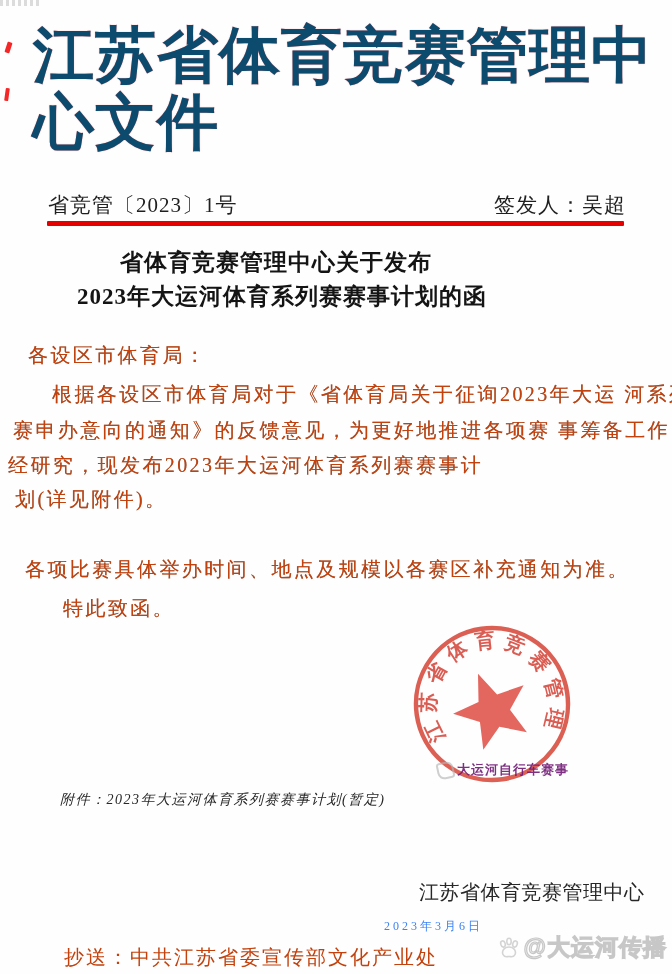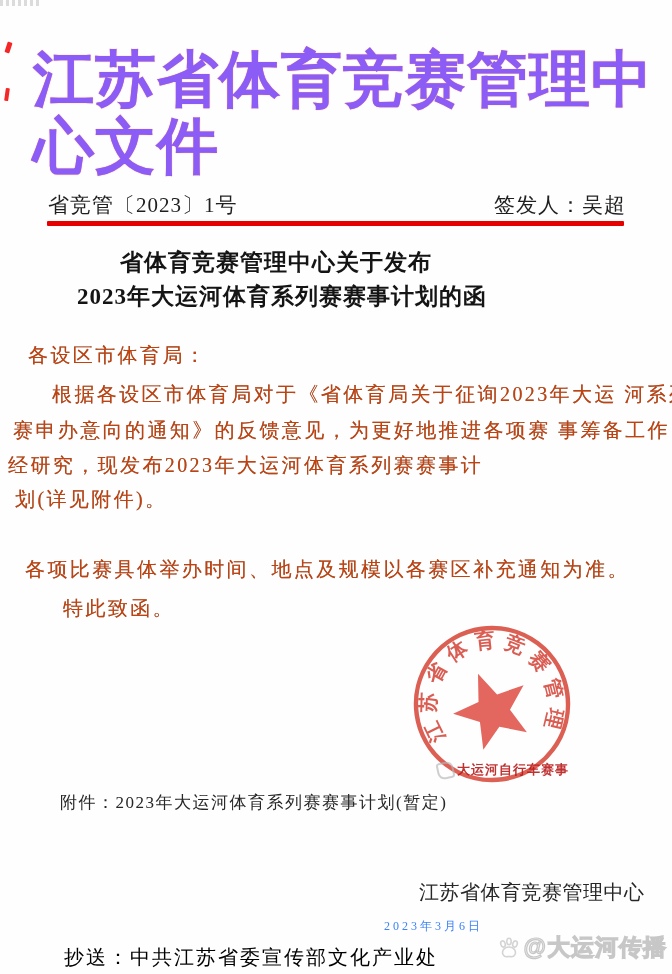--- a/index.html
+++ b/index.html
@@ -10,27 +10,26 @@
     background:#fefefe;
     overflow:hidden;
     font-family:"Liberation Serif","DejaVu Serif",serif;
     color:#2e2e2e;
   }
   .abs{position:absolute;white-space:nowrap;}
 
   
   .masthead{
     left:33px;top:22px;
-    color:#8b5cf6;
+    color:#0c4a6e;
     font-weight:bold;
     font-size:61px;
     line-height:67px;
     letter-spacing:1px;
     text-shadow:0 0 1px rgba(242,0,0,.55);
-    margin-top:24px;
   }
   .edge-speck{position:absolute;background:#f30000;opacity:.85;border-radius:1px;}
   .speck1{left:6px;top:42px;width:5px;height:11px;transform:rotate(18deg);}
   .speck2{left:5px;top:88px;width:4px;height:13px;transform:rotate(8deg);}
 
   
   .docnum-row{
     left:48px;top:191px;width:578px;
     display:flex;justify-content:space-between;
     font-size:21px;color:#1f1f1f;letter-spacing:1px;
@@ -57,35 +56,35 @@
   .bl-6{left:63px;top:595px;}
 
   
   .seal{left:401px;top:613px;width:182px;height:182px;}
   .seal svg{display:block;}
 
   
   .seal-caption{
     left:457px;top:761px;
     font-size:13px;font-weight:bold;
-    color:#b91c1c;letter-spacing:1px;
+    color:#701a75;letter-spacing:1px;
     font-family:"Liberation Sans","DejaVu Sans",sans-serif;
     opacity:.9;
   }
   .seal-caption-icon{
     position:absolute;left:437px;top:762px;width:13px;height:13px;
     border:2px solid #b5b5b5;border-radius:3px 7px 3px 7px;
     opacity:.65;transform:rotate(-12deg);
   }
 
   
-  .attachment{left:60px;top:791px;font-size:17px;letter-spacing:1.5px;color:#272727;}
+  .attachment{left:60px;top:791px;font-size:14px;letter-spacing:1.5px;color:#272727;font-style:italic;}
   .signoff-org{left:419px;top:879px;font-size:20px;letter-spacing:0.5px;color:#272727;}
   .signoff-date{left:384px;top:918px;font-size:12px;letter-spacing:3px;color:#3b82f6;}
-  .cc-line{left:64px;top:944px;font-size:20px;letter-spacing:2px;color:#000000;}
+  .cc-line{left:64px;top:944px;font-size:20px;letter-spacing:2px;color:#c2410c;}
 
   
   .platform-watermark{
     right:5px;top:932px;
     display:flex;align-items:center;gap:3px;
     font-family:"Liberation Sans","DejaVu Sans",sans-serif;
     font-size:23px;font-weight:bold;
     color:#f2f2f2;
     -webkit-text-stroke:1.2px #c7c7c7;
     letter-spacing:1px;

